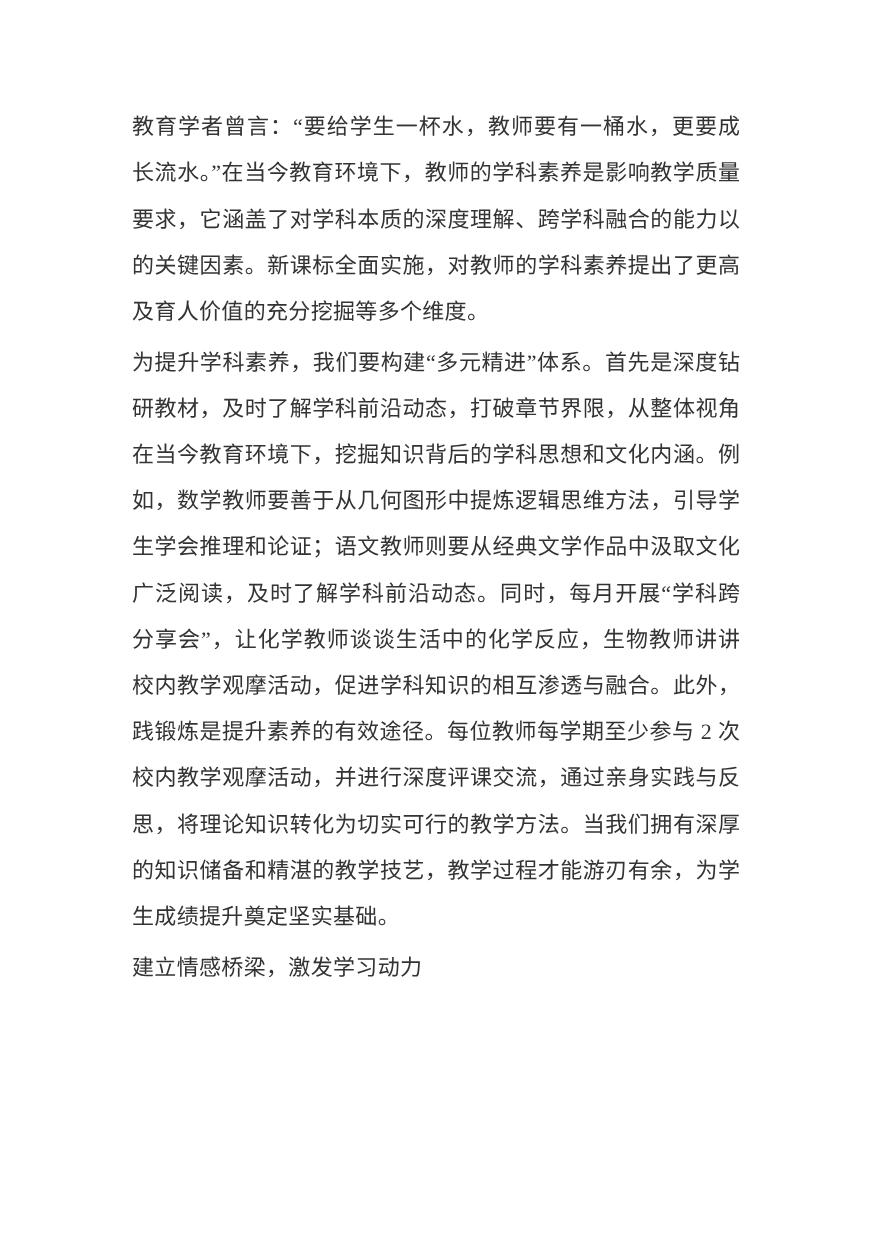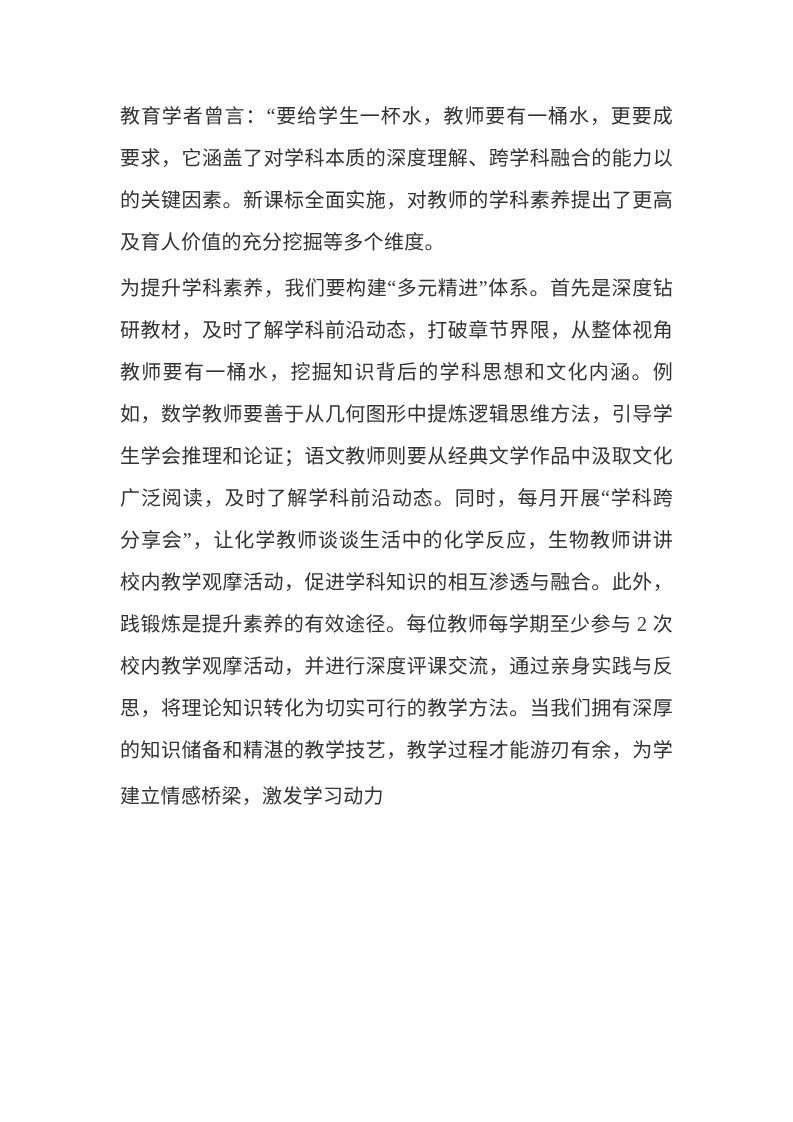--- a/index.html
+++ b/index.html
@@ -49,35 +49,37 @@
     text-align-last: left;
   }
 </style>
 </head>
 <body>
 
 <div class="page">
   <div class="doc-body" style="color: rgb(51, 51, 51);">
       <div class="para">
         <div class="line">教育学者曾言：“要给学生一杯水，教师要有一桶水，更要成为</div>
+        <div class="line">长流水。”在当今教育环境下，教师的学科素养是影响教学质量</div>
         <div class="line">要求，它涵盖了对学科本质的深度理解、跨学科融合的能力以</div>
         <div class="line">的关键因素。新课标全面实施，对教师的学科素养提出了更高</div>
         <div class="line last">及育人价值的充分挖掘等多个维度。</div>
       </div>
       <div class="para">
         <div class="line">为提升学科素养，我们要构建“多元精进”体系。首先是深度钻</div>
         <div class="line">研教材，及时了解学科前沿动态，打破章节界限，从整体视角</div>
-        <div class="line">教师要有一桶水，挖掘知识背后的学科思想和文化内涵。例</div>
+        <div class="line">在当今教育环境下，挖掘知识背后的学科思想和文化内涵。例</div>
         <div class="line">如，数学教师要善于从几何图形中提炼逻辑思维方法，引导学</div>
         <div class="line">生学会推理和论证；语文教师则要从经典文学作品中汲取文化</div>
         <div class="line">广泛阅读，及时了解学科前沿动态。同时，每月开展“学科跨界</div>
         <div class="line">分享会”，让化学教师谈谈生活中的化学反应，生物教师讲讲医</div>
         <div class="line">校内教学观摩活动，促进学科知识的相互渗透与融合。此外，实</div>
         <div class="line">践锻炼是提升素养的有效途径。每位教师每学期至少参与 2 次</div>
         <div class="line">校内教学观摩活动，并进行深度评课交流，通过亲身实践与反</div>
         <div class="line">思，将理论知识转化为切实可行的教学方法。当我们拥有深厚</div>
         <div class="line">的知识储备和精湛的教学技艺，教学过程才能游刃有余，为学</div>
+        <div class="line last">生成绩提升奠定坚实基础。</div>
       </div>
       <div class="para">
         <div class="line last">建立情感桥梁，激发学习动力</div>
       </div>
     </div>
 </div>
 
 </body></html>

